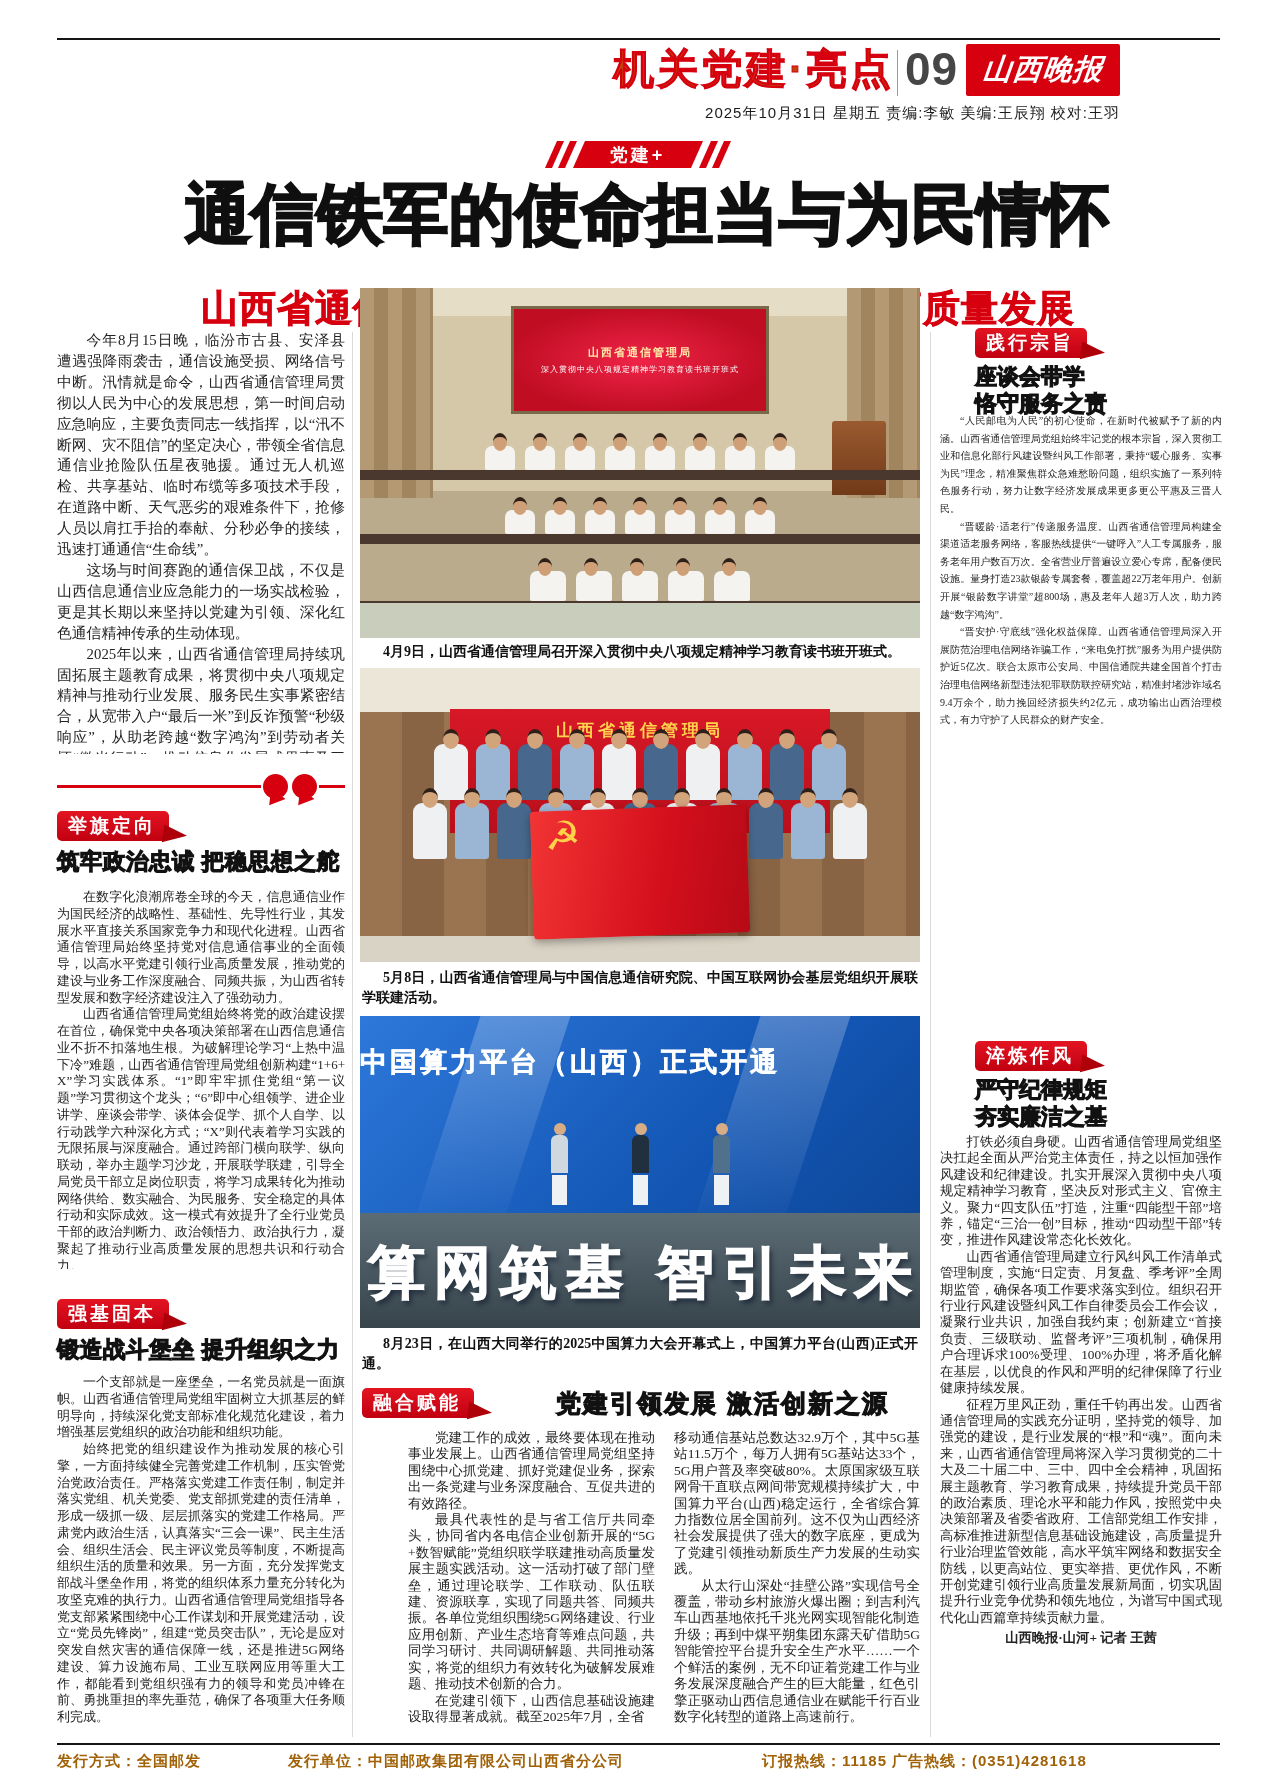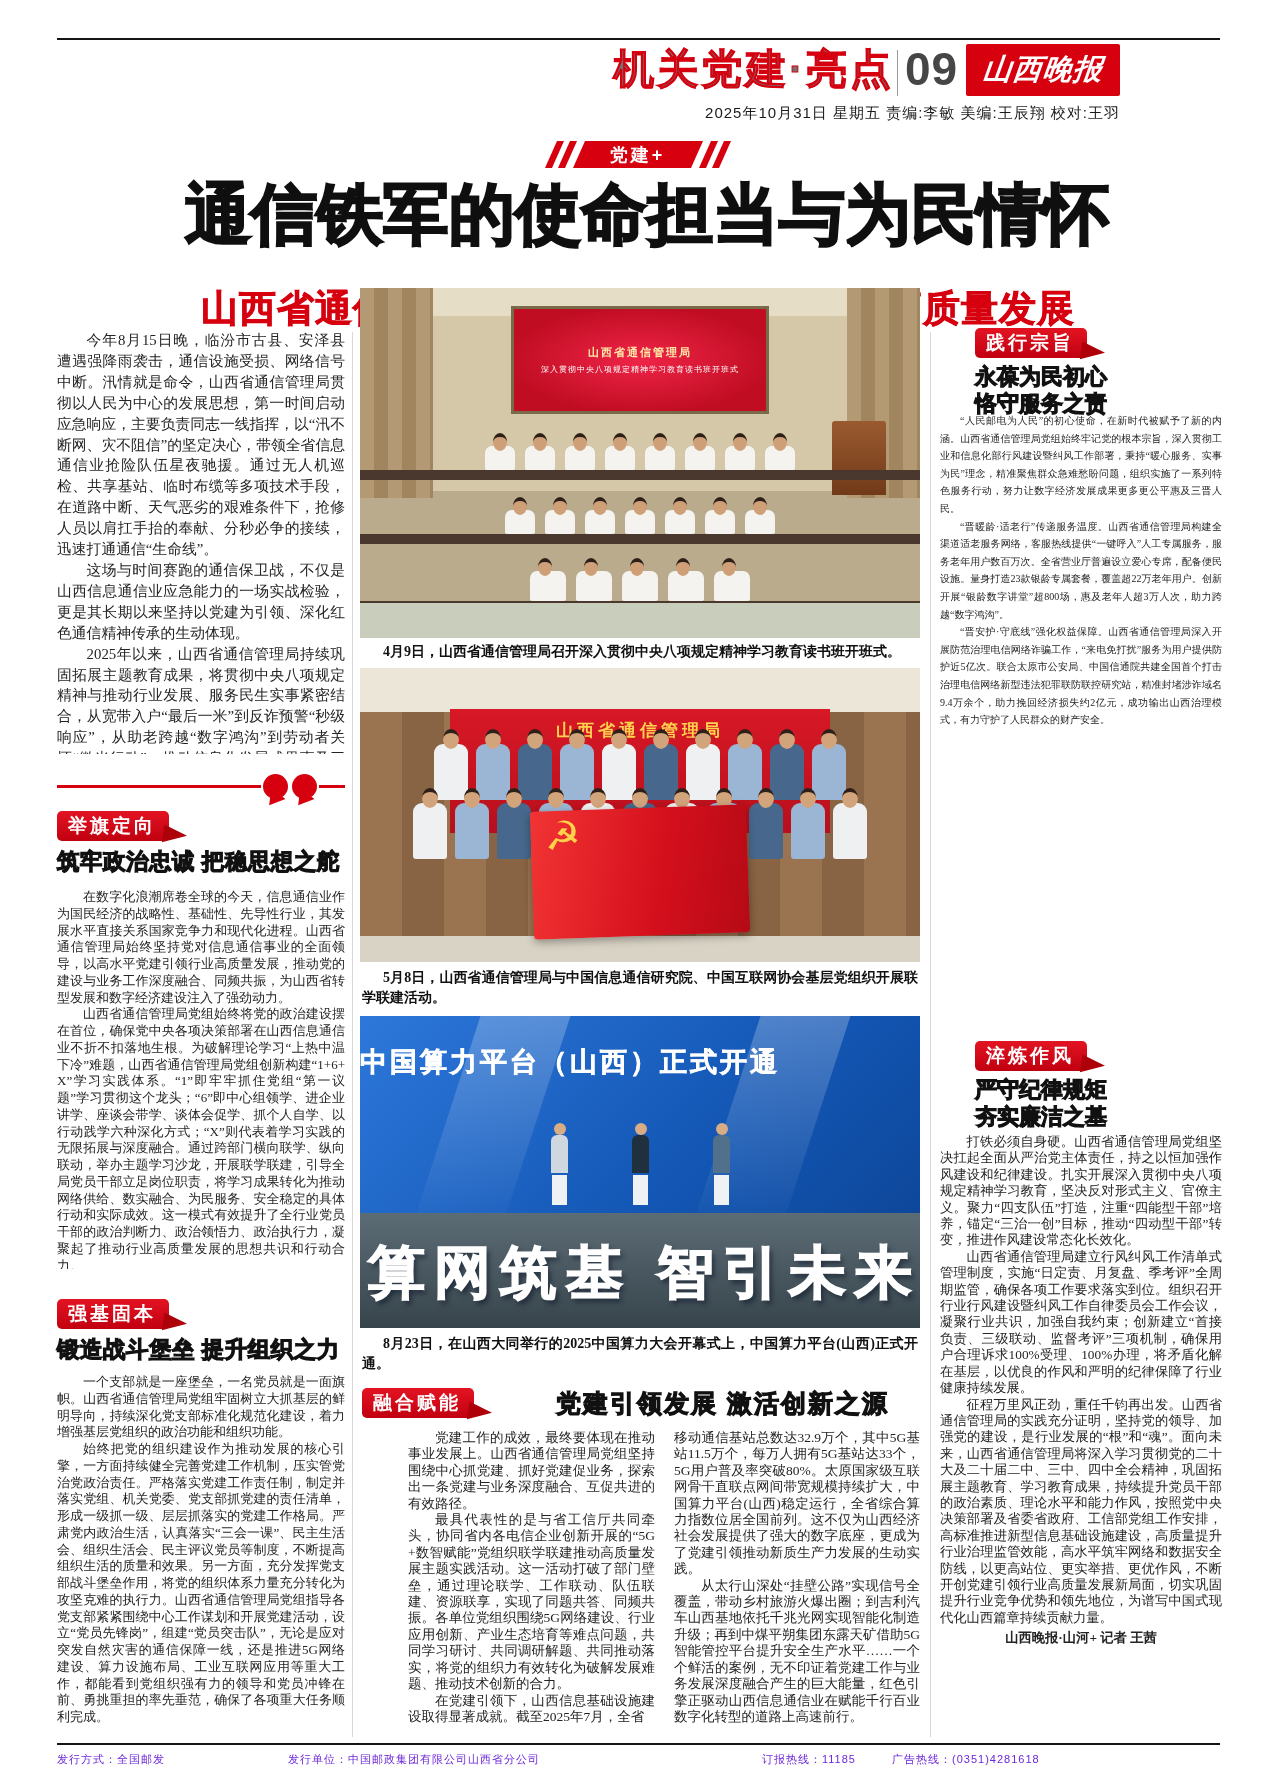--- a/index.html
+++ b/index.html
@@ -3,21 +3,21 @@
 <meta charset="utf-8">
 <style>
   html,body{margin:0;padding:0;background:#f2f2f2;}
   #page{position:relative;width:1276px;height:1790px;background:#ffffff;margin:0 auto;
         font-family:"Liberation Sans",sans-serif;color:#1c1c1c;overflow:hidden;}
   #page *{box-sizing:border-box;}
   .abs{position:absolute;}
   .rule{background:#151515;}
   .vrule{background:#d9d9d9;}
   
-  #sec-title{top:42px;right:382px;font-size:41px;font-weight:900;color:#737373;letter-spacing:3px;white-space:nowrap;-webkit-text-stroke:1px #d6000f;}
+  #sec-title{top:42px;right:382px;font-size:41px;font-weight:900;color:#c2410c;letter-spacing:3px;white-space:nowrap;-webkit-text-stroke:1px #d6000f;}
   #head-divider{left:897px;top:50px;width:1px;height:46px;background:#9a9a9a;}
   #page-num{left:905px;top:42px;font-size:46px;font-weight:700;color:#464646;letter-spacing:1px;}
   #logo-box{left:966px;top:44px;width:154px;height:52px;background:#d6000f;display:flex;align-items:center;justify-content:center;border-radius:2px;}
   #logo-box span{color:#fff;font-size:29px;font-weight:bold;font-style:italic;letter-spacing:1px;transform:skewX(-6deg);white-space:nowrap;}
   #dateline{top:104px;right:156px;font-size:15px;color:#1b1b1b;letter-spacing:1px;white-space:nowrap;}
   
   #badge{top:141px;left:50%;transform:translateX(-50%);display:flex;align-items:center;}
   .bstripe{width:7px;height:27px;background:#d6000f;transform:skewX(-24deg);margin:0 3px;}
   .bbox{display:flex;align-items:center;justify-content:center;width:118px;height:27px;background:#d6000f;transform:skewX(-24deg);margin:0 5px;}
   .bbox b{transform:skewX(24deg);color:#fff;font-size:18px;letter-spacing:3px;white-space:nowrap;}
@@ -96,21 +96,21 @@
   .figcol{display:flex;flex-direction:column;align-items:center;}
   .fig{width:17px;height:38px;border-radius:6px 6px 0 0;background:#20303f;position:relative;}
   .fig::before{content:"";position:absolute;top:-12px;left:3px;width:12px;height:12px;border-radius:50%;background:#d8ac84;}
   .fig.light{background:#cfd8de;}
   .fig.mid{background:#51708c;}
   .pod{width:15px;height:30px;background:#eef2f4;margin-top:2px;}
   #ph3-stage{position:absolute;bottom:0;width:100%;height:37%;background:linear-gradient(#5c6c75,#37444c);}
   #ph3-slogan{position:absolute;bottom:5%;left:0;width:100%;text-align:left;color:#fdfdfd;font-size:57px;font-weight:900;
       letter-spacing:9px;-webkit-text-stroke:1.5px #fff;white-space:nowrap;text-shadow:3px 4px 5px rgba(5,15,35,.55);padding-left:8px;}
   
-  .fitem{position:absolute;top:1752px;font-size:11px;font-weight:normal;color:#6d28d9;letter-spacing:1px;white-space:nowrap;}
+  .fitem{position:absolute;top:1752px;font-size:15px;font-weight:bold;color:#a16207;letter-spacing:1px;white-space:nowrap;}
 </style>
 </head>
 <body>
 
 <div id="page">
 
   <div class="abs rule" style="left:57px;top:38px;width:1163px;height:2px;"></div>
   <div class="abs" id="sec-title">机关党建·亮点</div>
   <div class="abs" id="head-divider"></div>
   <div class="abs" id="page-num">09</div>
@@ -275,21 +275,21 @@
     <p>最具代表性的是与省工信厅共同牵头，协同省内各电信企业创新开展的“5G+数智赋能”党组织联学联建推动高质量发展主题实践活动。这一活动打破了部门壁垒，通过理论联学、工作联动、队伍联建、资源联享，实现了同题共答、同频共振。各单位党组织围绕5G网络建设、行业应用创新、产业生态培育等难点问题，共同学习研讨、共同调研解题、共同推动落实，将党的组织力有效转化为破解发展难题、推动技术创新的合力。</p>
     <p>在党建引领下，山西信息基础设施建设取得显著成就。截至2025年7月，全省</p>
   </div>
   <div class="abs body-text" id="ronghe-col2">
     <p style="text-indent:0;">移动通信基站总数达32.9万个，其中5G基站11.5万个，每万人拥有5G基站达33个，5G用户普及率突破80%。太原国家级互联网骨干直联点网间带宽规模持续扩大，中国算力平台(山西)稳定运行，全省综合算力指数位居全国前列。这不仅为山西经济社会发展提供了强大的数字底座，更成为了党建引领推动新质生产力发展的生动实践。</p>
     <p>从太行山深处“挂壁公路”实现信号全覆盖，带动乡村旅游火爆出圈；到吉利汽车山西基地依托千兆光网实现智能化制造升级；再到中煤平朔集团东露天矿借助5G智能管控平台提升安全生产水平……一个个鲜活的案例，无不印证着党建工作与业务发展深度融合产生的巨大能量，红色引擎正驱动山西信息通信业在赋能千行百业数字化转型的道路上高速前行。</p>
   </div>
 
   <div class="tab" style="left:975px;top:328px;">践行宗旨</div>
   <div class="sec-h" id="jx-h" style="left:975px;top:363px;">
-    <div>永葆为民初心</div>
+    <div>座谈会带学</div>
     <div>恪守服务之责</div>
   </div>
   <div class="abs body-text" id="jx-body">
     <p>“人民邮电为人民”的初心使命，在新时代被赋予了新的内涵。山西省通信管理局党组始终牢记党的根本宗旨，深入贯彻工业和信息化部行风建设暨纠风工作部署，秉持“暖心服务、实事为民”理念，精准聚焦群众急难愁盼问题，组织实施了一系列特色服务行动，努力让数字经济发展成果更多更公平惠及三晋人民。</p>
     <p>“晋暖龄·适老行”传递服务温度。山西省通信管理局构建全渠道适老服务网络，客服热线提供“一键呼入”人工专属服务，服务老年用户数百万次。全省营业厅普遍设立爱心专席，配备便民设施。量身打造23款银龄专属套餐，覆盖超22万老年用户。创新开展“银龄数字讲堂”超800场，惠及老年人超3万人次，助力跨越“数字鸿沟”。</p>
     <p>“晋安护·守底线”强化权益保障。山西省通信管理局深入开展防范治理电信网络诈骗工作，“来电免打扰”服务为用户提供防护近5亿次。联合太原市公安局、中国信通院共建全国首个打击治理电信网络新型违法犯罪联防联控研究站，精准封堵涉诈域名9.4万余个，助力挽回经济损失约2亿元，成功输出山西治理模式，有力守护了人民群众的财产安全。</p>
   </div>
 
   <div class="tab" style="left:975px;top:1041px;">淬炼作风</div>
   <div class="sec-h" id="cl-h" style="left:975px;top:1076px;">

